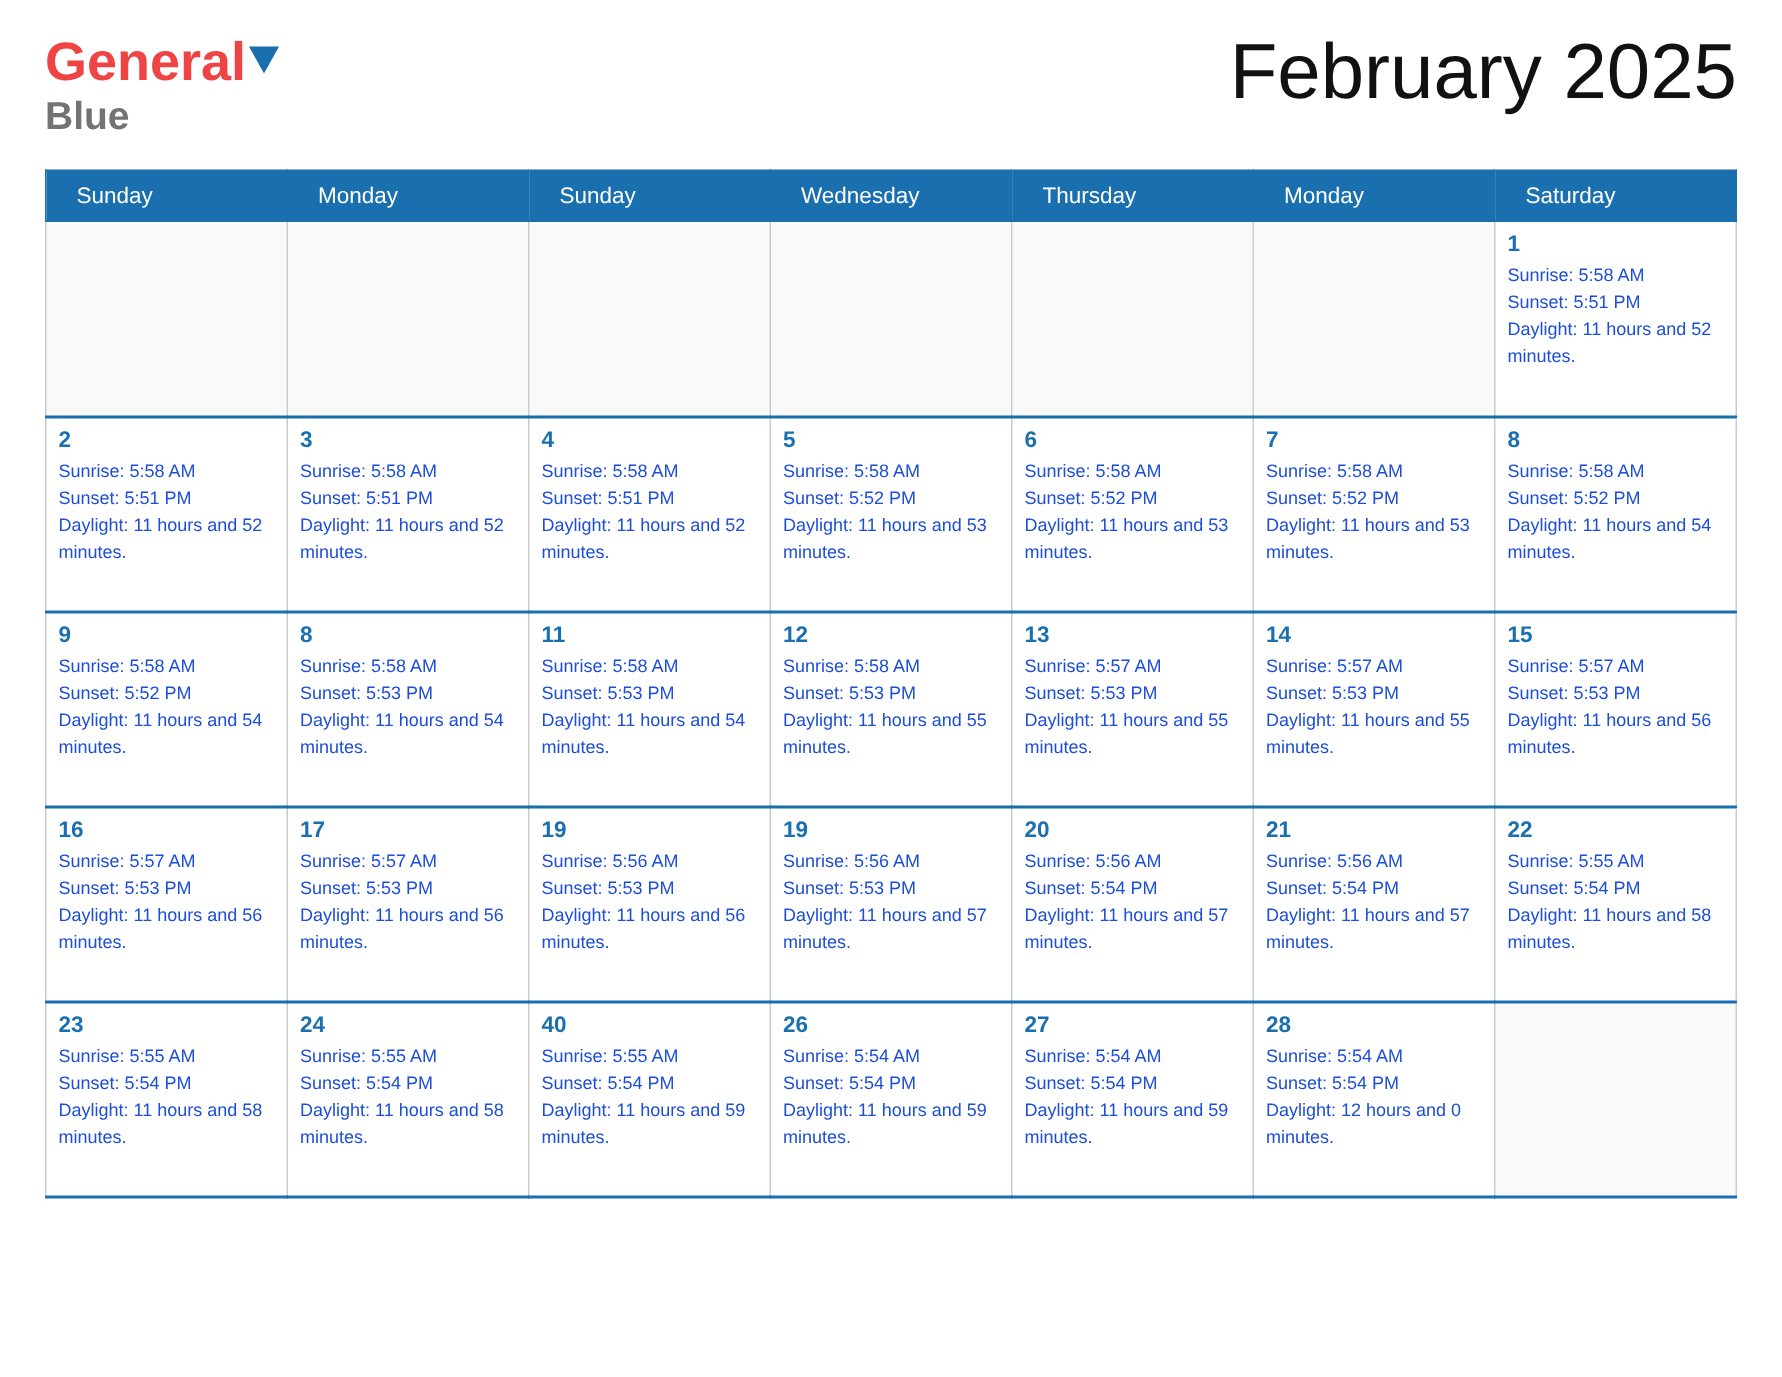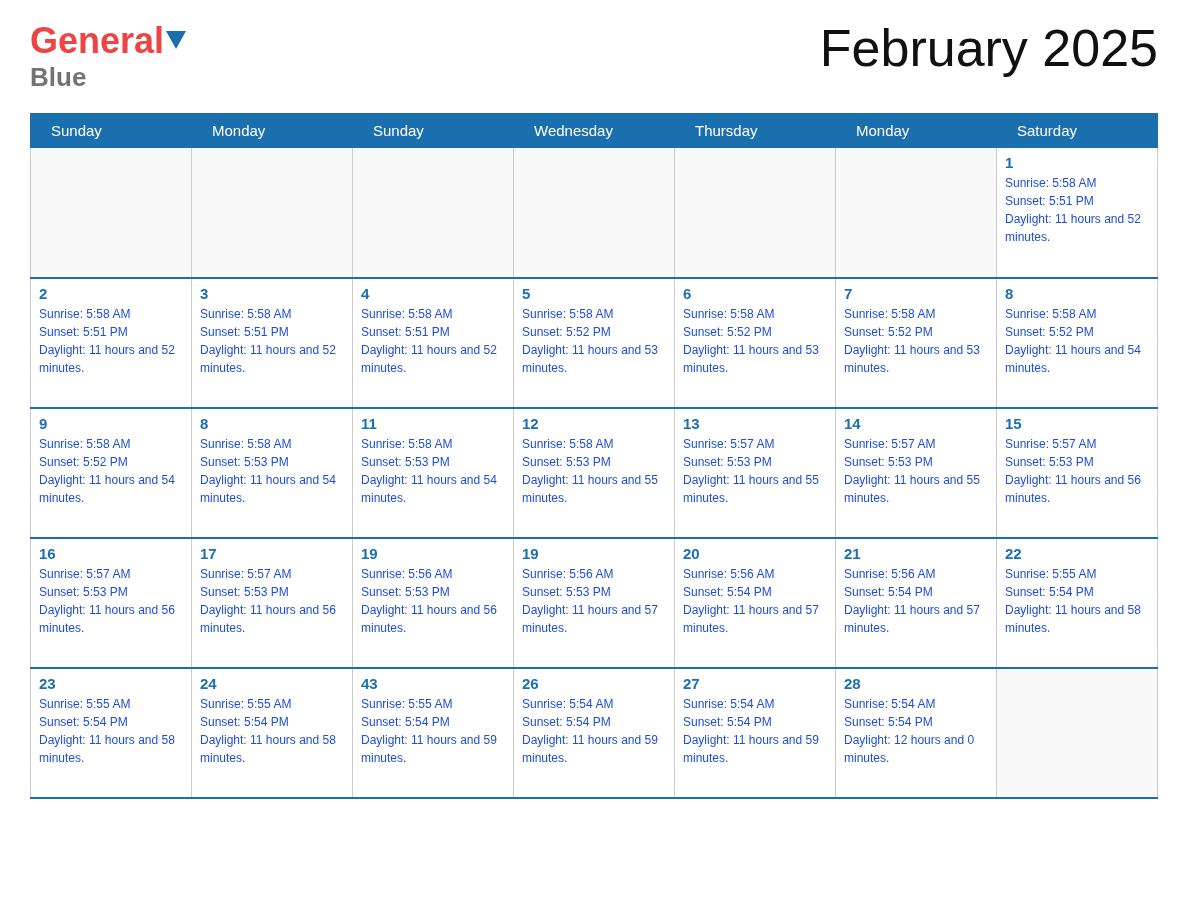--- a/index.html
+++ b/index.html
@@ -241,21 +241,21 @@
       <tr>
         <td>
           <span class="day-number">23</span>
           <div class="day-info">Sunrise: 5:55 AM<br>Sunset: 5:54 PM<br>Daylight: 11 hours and 58 minutes.</div>
         </td>
         <td>
           <span class="day-number">24</span>
           <div class="day-info">Sunrise: 5:55 AM<br>Sunset: 5:54 PM<br>Daylight: 11 hours and 58 minutes.</div>
         </td>
         <td>
-          <span class="day-number">43</span>
+          <span class="day-number">40</span>
           <div class="day-info">Sunrise: 5:55 AM<br>Sunset: 5:54 PM<br>Daylight: 11 hours and 59 minutes.</div>
         </td>
         <td>
           <span class="day-number">26</span>
           <div class="day-info">Sunrise: 5:54 AM<br>Sunset: 5:54 PM<br>Daylight: 11 hours and 59 minutes.</div>
         </td>
         <td>
           <span class="day-number">27</span>
           <div class="day-info">Sunrise: 5:54 AM<br>Sunset: 5:54 PM<br>Daylight: 11 hours and 59 minutes.</div>
         </td>

